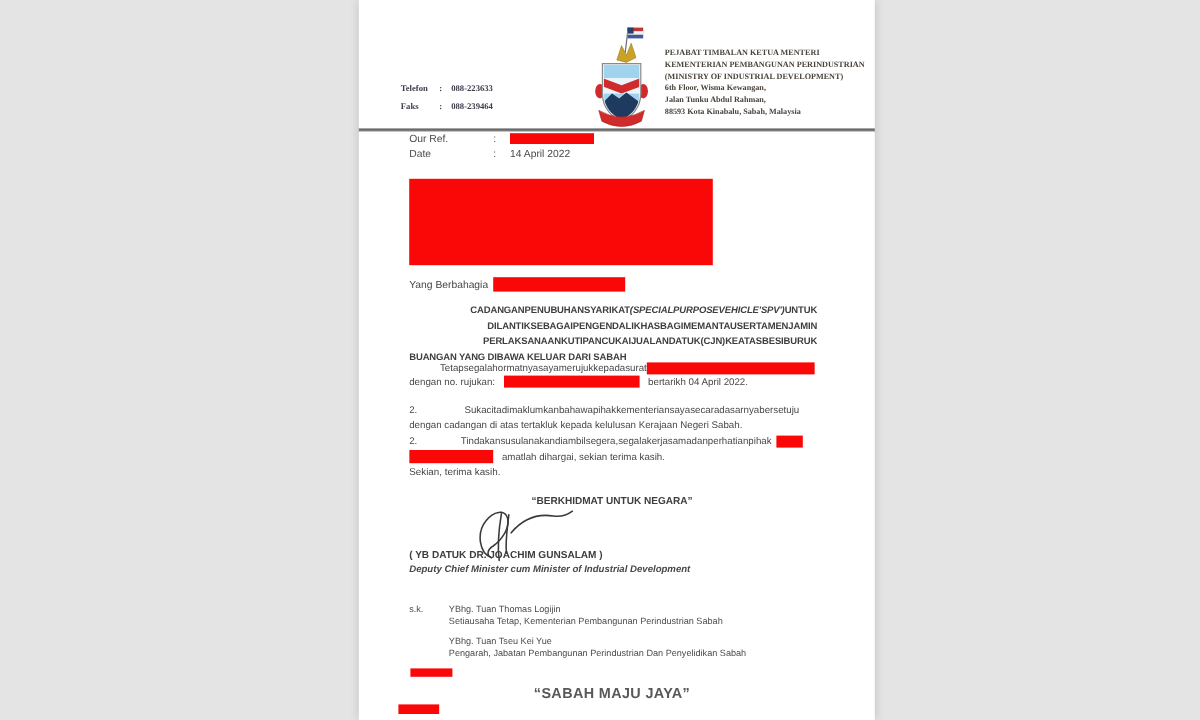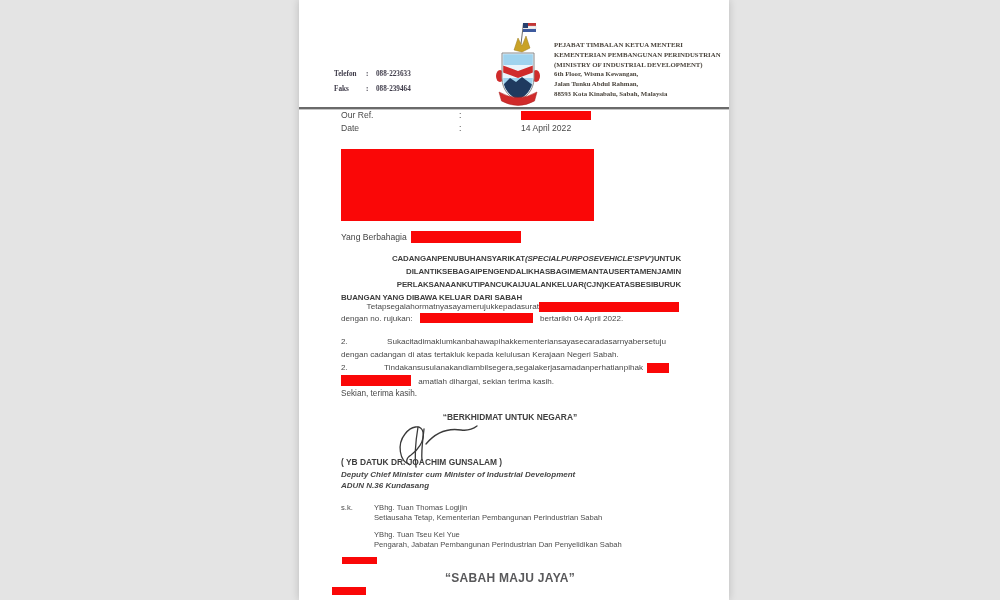--- a/index.html
+++ b/index.html
@@ -19,21 +19,21 @@
   .contact{left:35px;top:67px;font-family:"Liberation Serif",serif;font-weight:bold;
     font-size:7.2px;color:#3f3c4a;}
   .contact .row{display:grid;grid-template-columns:32px 10px auto;line-height:15px;}
   .office{left:255px;top:40px;font-family:"Liberation Serif",serif;font-weight:bold;
     font-size:6.8px;color:#4a443c;line-height:9.8px;white-space:nowrap;}
   .crest{left:193px;top:20px;}
   .divider{left:0;top:107px;width:430px;height:2px;background:#6a6a6a;border-bottom:1px solid #c4c4c4;}
 
   
   .refblock{left:42px;top:109px;font-size:8.6px;color:#4a4a4a;}
-  .refblock .row{display:grid;grid-template-columns:70px 14px auto;line-height:12.5px;align-items:center;gap:48px;}
+  .refblock .row{display:grid;grid-template-columns:70px 14px auto;line-height:12.5px;align-items:center;}
   .ref-red{width:70px;height:9.5px;}
 
   
   .bigred{left:42px;top:149px;width:253px;height:72px;}
   .fred1{left:43px;top:557px;width:35px;height:7px;}
   .fred2{left:33px;top:587px;width:34px;height:8px;}
 
   
   .salutation{left:42px;top:231px;font-size:8.6px;color:#454545;display:flex;align-items:center;}
   .sal-red{width:110px;height:12px;margin-left:4px;}
@@ -157,21 +157,21 @@
         <span>BAGI</span>
         <span>MEMANTAU</span>
         <span>SERTA</span>
         <span>MENJAMIN</span>
       </div>
     <div class="jus">
         <span>PERLAKSANAAN</span>
         <span>KUTIPAN</span>
         <span>CUKAI</span>
         <span>JUALAN</span>
-        <span>KELUAR</span>
+        <span>DATUK</span>
         <span>(CJN)</span>
         <span>KE</span>
         <span>ATAS</span>
         <span>BESI</span>
         <span>BURUK</span>
       </div>
     <div class="plain">BUANGAN YANG DIBAWA KELUAR DARI SABAH</div>
   </div>
 
   <div class="abs para p1">
@@ -242,21 +242,20 @@
       <path d="M15,45 C4,41 2,24 10,14 C16,6 26,4 28,12 C30,21 22,31 16,35 C11,38 10,43 15,45 Z"></path>
       <path d="M23,7 C21,19 19,33 21,47"></path>
       <path d="M29,9 C28,19 26,30 27,41"></path>
       <path d="M31,24 C41,12 53,8 66,10 C73,11 78,9 82,6"></path>
     </g>
   </svg>
 
   <div class="abs signatory">
     <div class="name">( YB DATUK DR. JOACHIM GUNSALAM )</div>
     <div class="title">Deputy Chief Minister cum Minister of Industrial Development</div>
-    <div class="title">ADUN N.36 Kundasang</div>
   </div>
 
   <div class="abs cc">
     <div>s.k.</div>
     <div>
       <div>YBhg. Tuan Thomas Logijin</div>
       <div>Setiausaha Tetap, Kementerian Pembangunan Perindustrian Sabah</div>
       <div class="entry2">YBhg. Tuan Tseu Kei Yue</div>
       <div>Pengarah, Jabatan Pembangunan Perindustrian Dan Penyelidikan Sabah</div>
     </div>

